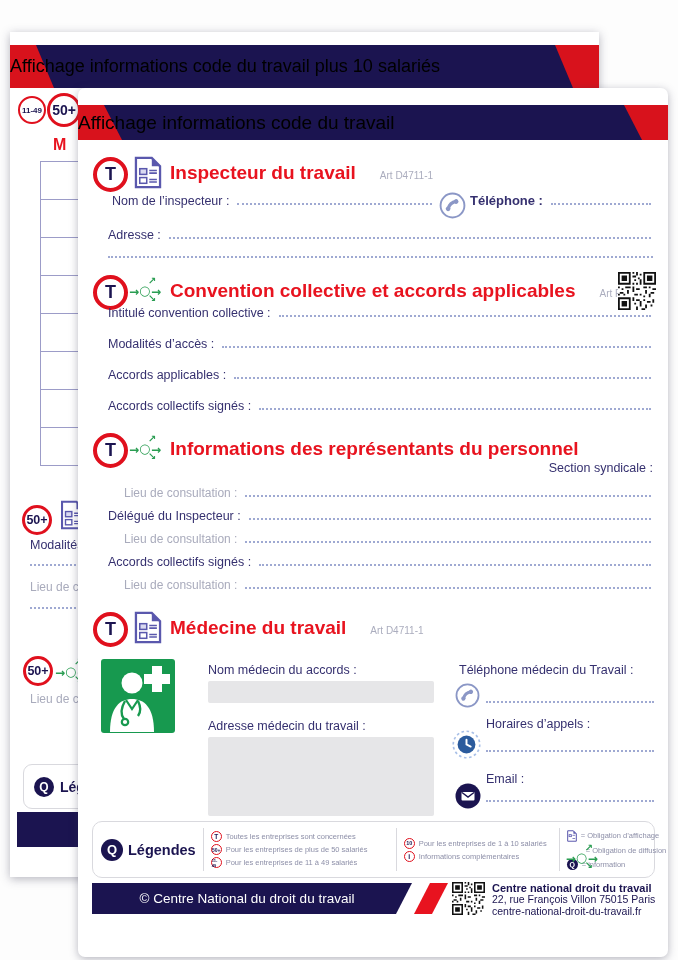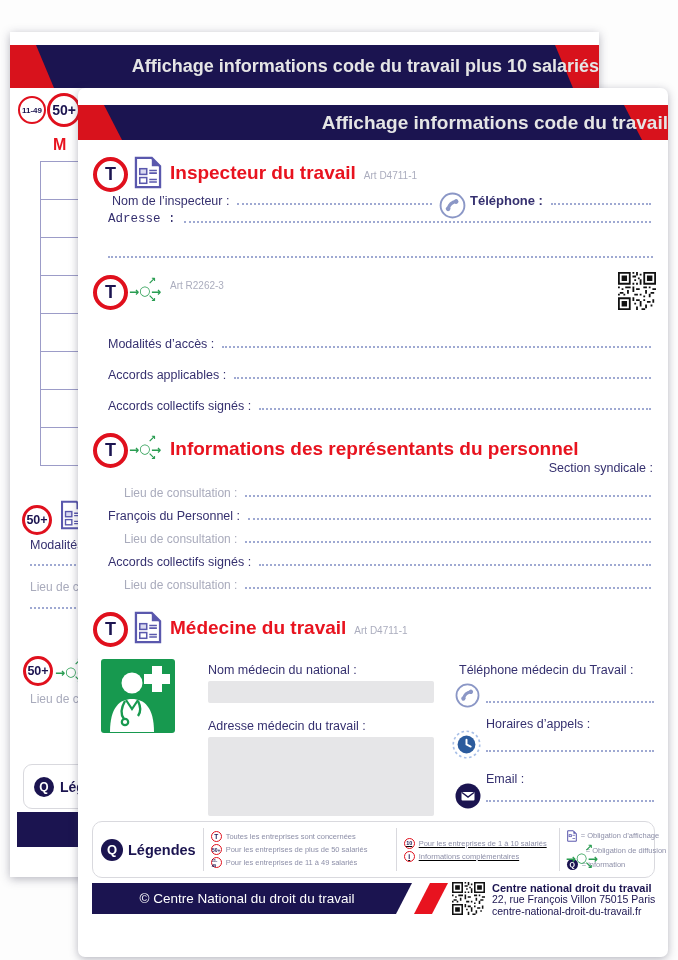--- a/index.html
+++ b/index.html
@@ -7,29 +7,29 @@
           font-family:"Liberation Sans",sans-serif;}
   .page{position:absolute;background:#fff;box-shadow:0 2px 9px rgba(50,50,75,.35);overflow:hidden;}
   .page.back{left:10px;top:32px;width:589px;height:845px;z-index:1;}
   .page.front{left:78px;top:88px;width:590px;height:869px;z-index:2;border-radius:7px;}
   .abs{position:absolute;}
 
   
   .banner{position:absolute;left:0;right:0;background:#d8121c;}
   .banner .ribbon{position:absolute;left:26px;right:26px;top:0;bottom:0;background:#1b1450;
                   clip-path:polygon(0 0,calc(100% - 18px) 0,100% 100%,18px 100%);}
-  .banner .btext{position:relative;color:#e5e5e5;font-weight:bold;text-align:right;white-space:nowrap;}
+  .banner .btext{position:relative;color:#000000;font-weight:normal;text-align:left;white-space:nowrap;}
 
   
   .tbadge,.cbadge{box-sizing:border-box;border-radius:50%;background:#fff;color:#1b1450;font-weight:bold;
                   display:flex;align-items:center;justify-content:center;position:absolute;}
   .tbadge{border:4px solid #e0101d;width:35px;height:35px;font-size:18px;}
   .cbadge{border:3px solid #e0101d;}
 
-  .sec-head{position:absolute;display:flex;align-items:baseline;gap:8px;white-space:nowrap;}
+  .sec-head{position:absolute;display:flex;align-items:baseline;gap:24px;white-space:nowrap;}
   .sec-title{color:#e8131f;font-weight:bold;font-size:19px;}
   .art{color:#abadbe;font-size:10px;}
 
   .lbl{font-size:12.5px;color:#35306f;white-space:nowrap;}
   .lbl.b{font-weight:bold;font-size:13px;}
   .lbl.gray{color:#a9abbc;font-size:12px;}
   .frow{position:absolute;display:flex;align-items:flex-end;height:16px;}
   .frow .dot{flex:1;border-bottom:2px dotted #9fa9d2;margin:0 2px 3px 8px;}
   .dotline{position:absolute;border-bottom:2px dotted #9fa9d2;height:0;}
 
@@ -166,46 +166,51 @@
           <circle cx="7.2" cy="11.5" r="2.1"></circle>
             <circle cx="16.8" cy="11.5" r="2.1"></circle>
           <path d="M5.6,11 Q12,5.8 18.4,11 L17.2,13.4 Q12,9.4 6.8,13.4 Z"></path>
         </g>
       </svg>
     </span>
     <div class="frow" style="left:392px;top:104px;width:183px;">
       <span class="lbl b">Téléphone :</span>
       <span class="dot"></span>
     </div>
-    <div class="frow" style="left:30px;top:122px;width:545px;font-family:Liberation Mono, monospace;">
+    <div class="frow" style="left:30px;top:138px;width:545px;">
       <span class="lbl">Adresse :</span>
       <span class="dot"></span>
     </div>
     <div class="dotline" style="left:30px;top:168px;width:545px;"></div>
 
     <div class="tbadge" style="left:15px;top:187px;">T</div>
     <span class="share" style="left:52px;top:189px;">
       <i class="a1">→</i>
         <i class="c">○</i>
         <i class="a2">→</i>
         <i class="a3">↗</i>
         <i class="a4">↘</i>
     </span>
     <div class="sec-head" style="left:92px;top:192px;">
+      <span class="sec-title">Convention collective et accords applicables</span>
       <span class="art">Art R2262-3</span>
     </div>
     <span class="abs" style="left:540px;top:184px;">
       <svg width="38" height="38" viewBox="0 0 21 21">
         <rect width="21" height="21" fill="#fff"></rect>
         <path d="M0,0h7v7h-7z M14,0h7v7h-7z M0,14h7v7h-7z" fill="#111"></path>
         <path d="M1,1h5v5h-5z M15,1h5v5h-5z M1,15h5v5h-5z" fill="#fff"></path>
         <path d="M2,2h3v3h-3z M16,2h3v3h-3z M2,16h3v3h-3z" fill="#111"></path>
         <path fill="#111" d="M8,0h1v1h-1z M10,0h1v2h-1z M12,1h1v1h-1z M8,2h2v1h-2z M11,3h1v1h-1z M9,4h1v1h-1z M12,4h1v2h-1z M8,6h1v1h-1z M10,6h1v1h-1z M12,6h1v1h-1z M0,8h1v1h-1z M2,9h1v1h-1z M4,8h2v1h-2z M6,8h1v1h-1z M1,11h2v1h-2z M5,10h1v2h-1z M3,12h1v1h-1z M0,12h1v1h-1z M8,8h1v3h-1z M9,12h2v1h-2z M12,12h1v1h-1z M10,9h2v1h-2z M14,8h2v1h-2z M17,8h1v1h-1z M19,9h2v1h-2z M15,10h1v2h-1z M18,11h2v1h-2z M14,13h1v1h-1z M17,12h1v2h-1z M8,14h1v2h-1z M10,15h2v1h-2z M9,17h1v1h-1z M12,16h1v3h-1z M14,15h1v1h-1z M16,16h2v1h-2z M15,18h1v2h-1z M18,18h1v1h-1z M19,15h1v2h-1z M10,19h1v2h-1z M13,20h2v1h-2z"></path>
       </svg>
     </span>
+    <div class="frow" style="left:30px;top:216px;width:545px;">
+      <span class="lbl">Intitulé convention collective :</span>
+      <span class="dot"></span>
+    </div>
     <div class="frow" style="left:30px;top:247px;width:545px;">
       <span class="lbl">Modalités d’accès :</span>
       <span class="dot"></span>
     </div>
     <div class="frow" style="left:30px;top:278px;width:545px;">
       <span class="lbl">Accords applicables :</span>
       <span class="dot"></span>
     </div>
     <div class="frow" style="left:30px;top:309px;width:545px;">
       <span class="lbl">Accords collectifs signés :</span>
@@ -225,21 +230,21 @@
     </div>
     <div class="frow" style="left:30px;top:373px;width:545px;flex-direction:column;">
       <span class="lbl">Section syndicale :</span>
       <span class="dot"></span>
     </div>
     <div class="frow" style="left:46px;top:396px;width:529px;">
       <span class="lbl gray">Lieu de consultation :</span>
       <span class="dot"></span>
     </div>
     <div class="frow" style="left:30px;top:419px;width:545px;">
-      <span class="lbl">François du Personnel :</span>
+      <span class="lbl">Délégué du Inspecteur :</span>
       <span class="dot"></span>
     </div>
     <div class="frow" style="left:46px;top:442px;width:529px;">
       <span class="lbl gray">Lieu de consultation :</span>
       <span class="dot"></span>
     </div>
     <div class="frow" style="left:30px;top:465px;width:545px;">
       <span class="lbl">Accords collectifs signés :</span>
       <span class="dot"></span>
     </div>
@@ -268,21 +273,21 @@
         <rect x="1" y="1" width="74" height="74" rx="3" fill="#17994f"></rect>
         <path d="M52,8 h10 v8 h8 v10 h-8 v8 h-10 v-8 h-8 v-10 h8 z" fill="#fff"></path>
         <circle cx="32" cy="25" r="10.5" fill="#fff"></circle>
         <path d="M10,74 C10,49 20,41 32,41 C44,41 54,49 54,74 Z" fill="#fff"></path>
         <path d="M26,42 L32,51 L38,42" stroke="#17994f" stroke-width="2.2" fill="none"></path>
         <path d="M25,43 C21,50 20,56 24,61" stroke="#17994f" stroke-width="2.4" fill="none"></path>
         <circle cx="25" cy="64" r="3.2" fill="#fff" stroke="#17994f" stroke-width="2.2"></circle>
         <path d="M38,43 C41,49 41,54 38,58" stroke="#17994f" stroke-width="2.4" fill="none"></path>
       </svg>
     </span>
-    <span class="lbl abs" style="left:130px;top:575px;">Nom médecin du national :</span>
+    <span class="lbl abs" style="left:130px;top:575px;">Nom médecin du accords :</span>
     <div class="gbox" style="left:130px;top:593px;width:226px;height:22px;"></div>
     <span class="lbl abs" style="left:381px;top:575px;">Téléphone médecin du Travail :</span>
     <span class="abs" style="left:377px;top:595px;">
       <svg width="25" height="25" viewBox="0 0 24 24">
         <circle cx="12" cy="12" r="10.6" fill="#fff" stroke="#8b97c6" stroke-width="1.7"></circle>
         <g transform="rotate(-42 12 12)" fill="#8b97c6">
           <circle cx="7.2" cy="11.5" r="2.1"></circle>
             <circle cx="16.8" cy="11.5" r="2.1"></circle>
           <path d="M5.6,11 Q12,5.8 18.4,11 L17.2,13.4 Q12,9.4 6.8,13.4 Z"></path>
         </g>
@@ -324,21 +329,21 @@
         <div class="lg-row">
             <span class="mini" style="font-size:5px;">50+</span>
             <span class="lg-txt">Pour les entreprises de plus de 50 salariés</span>
           </div>
         <div class="lg-row">
             <span class="mini" style="font-size:4px;">11-49</span>
             <span class="lg-txt">Pour les entreprises de 11 à 49 salariés</span>
           </div>
       </div>
       <div class="lg-div"></div>
-      <div class="lg-col" style="flex:0 0 148px;text-decoration:underline;">
+      <div class="lg-col" style="flex:0 0 148px;">
         <div class="lg-row">
             <span class="mini" style="font-size:5.5px;">10</span>
             <span class="lg-txt">Pour les entreprises de 1 à 10 salariés</span>
           </div>
         <div class="lg-row">
             <span class="mini" style="font-size:7px;">i</span>
             <span class="lg-txt">Informations complémentaires</span>
           </div>
       </div>
       <div class="lg-div"></div>

